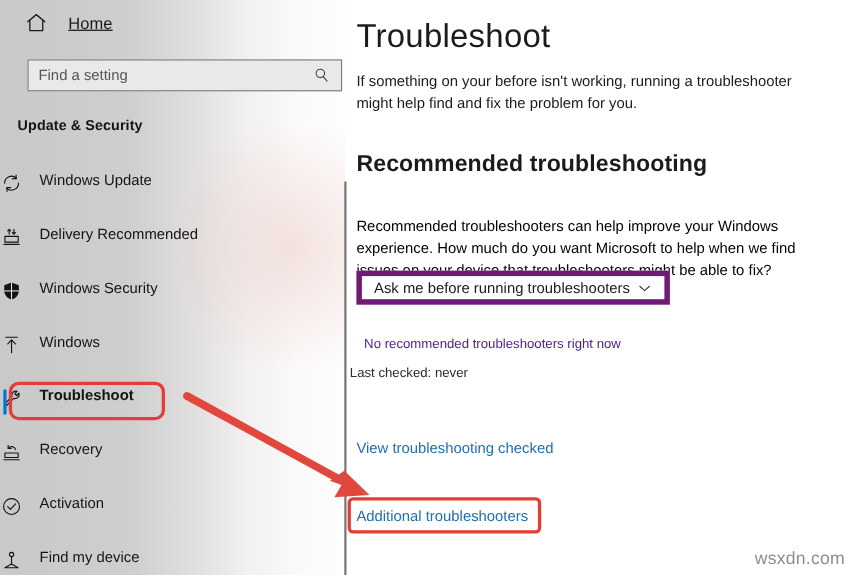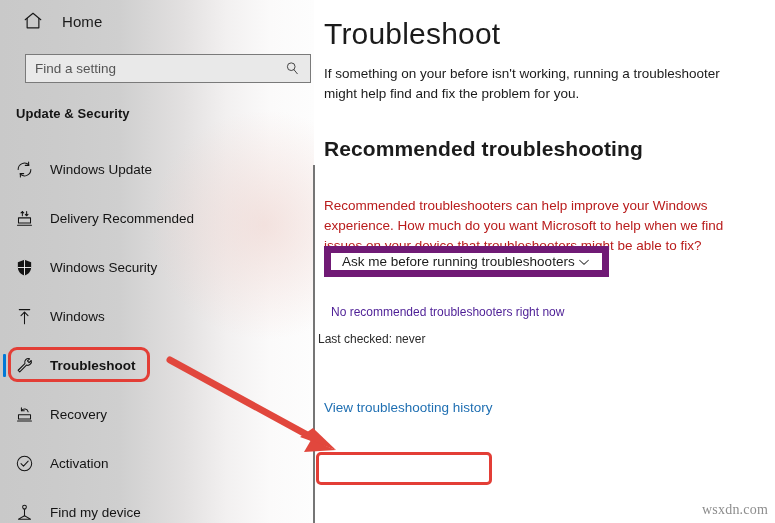--- a/index.html
+++ b/index.html
@@ -52,20 +52,21 @@
     position: relative;
     z-index: 2;
   }
 
   .home-row {
     display: flex;
     align-items: center;
     height: 30px;
     margin: 6px 0 0 0;
     padding-left: 22px;
+    text-decoration: underline;
   }
   .home-row .ico { width: 22px; height: 22px; display:block; }
   .home-label {
     font-size: 15px;
     color: #1a1a1a;
     margin-left: 18px;
     letter-spacing: .1px;
   }
 
   .search-wrap {
@@ -106,24 +107,23 @@
 
   .nav {
     position: absolute;
     left: 0;
     top: 150px;
     width: 314px;
   }
   .nav-item {
     position: relative;
     display: flex;
-    align-items: center;
+    align-items: flex-start;
     height: 27px;
     margin-bottom: 22px;
-    padding-left: 14px;
     box-sizing: border-box;
   }
   .nav-item .ico {
     width: 21px; height: 21px;
     display: flex; align-items: center; justify-content: center;
     flex: 0 0 21px;
   }
   .nav-label {
     font-size: 13.5px;
     color: #141414;
@@ -201,32 +201,32 @@
     color: #1b1b1b;
     letter-spacing: .1px;
   }
   .body-copy {
     position: absolute;
     left: 10px;
     top: 182px;
     width: 405px;
     font-size: 13.5px;
     line-height: 20px;
-    color: #b91c1c;
+    color: #000000;
   }
 
   .dropdown {
     position: absolute;
     left: 10px;
     top: 246px;
     width: 285px;
     height: 31px;
     box-sizing: border-box;
     background: #ffffff;
-    border: 7px solid #701a75;
+    border: 5px solid #701a75;
     display: flex;
     align-items: center;
     justify-content: space-between;
     padding: 0 10px 0 11px;
   }
   .dropdown .dd-text {
     font-size: 13.5px;
     color: #1b1b1b;
     white-space: nowrap;
   }
@@ -266,23 +266,23 @@
     border: 3.5px solid #e33e36;
     border-radius: 5px;
     box-sizing: border-box;
     pointer-events: none;
   }
 
   .watermark {
     position: absolute;
     right: 7px;
     bottom: 5px;
-    font-size: 14px;
+    font-size: 16px;
     color: #8d8d8d;
-    font-family: Liberation Serif, serif;
+    font-family: Liberation Sans, sans-serif;
     letter-spacing: .2px;
     margin-top: 46px;
   }
 
   
   .overlay-arrow {
     position: absolute;
     inset: 0;
     z-index: 7;
     pointer-events: none;
@@ -432,21 +432,22 @@
       <span class="dd-chev">
         <svg width="14" height="14" viewBox="0 0 16 16" fill="none" stroke="#3a3a3a" stroke-width="1.15" stroke-linecap="round" stroke-linejoin="round">
           <path d="M3 6 8 10.6 13 6"></path>
         </svg>
       </span>
     </div>
 
     <div class="no-rec">No recommended troubleshooters right now</div>
     <div class="last-checked">Last checked: never</div>
 
-    <a class="link link-history" href="#">View troubleshooting history</a>
+    <a class="link link-history" href="#">View troubleshooting checked</a>
+    <a class="link link-additional" href="#">Additional troubleshooters</a>
 
     <div class="hl-link"></div>
 
     <div class="watermark">wsxdn.com</div>
   </div>
 
   <svg class="overlay-arrow" width="775" height="523" viewBox="0 0 775 523">
     <path d="M170 360 L322 443" stroke="#e1473d" stroke-width="7" stroke-linecap="round" fill="none"></path>
     <path d="M336 450 L300 437 L313 428 Z" fill="#e1473d"></path>
     <path d="M336 450 L304 452 L311 440 Z" fill="#e1473d"></path>

